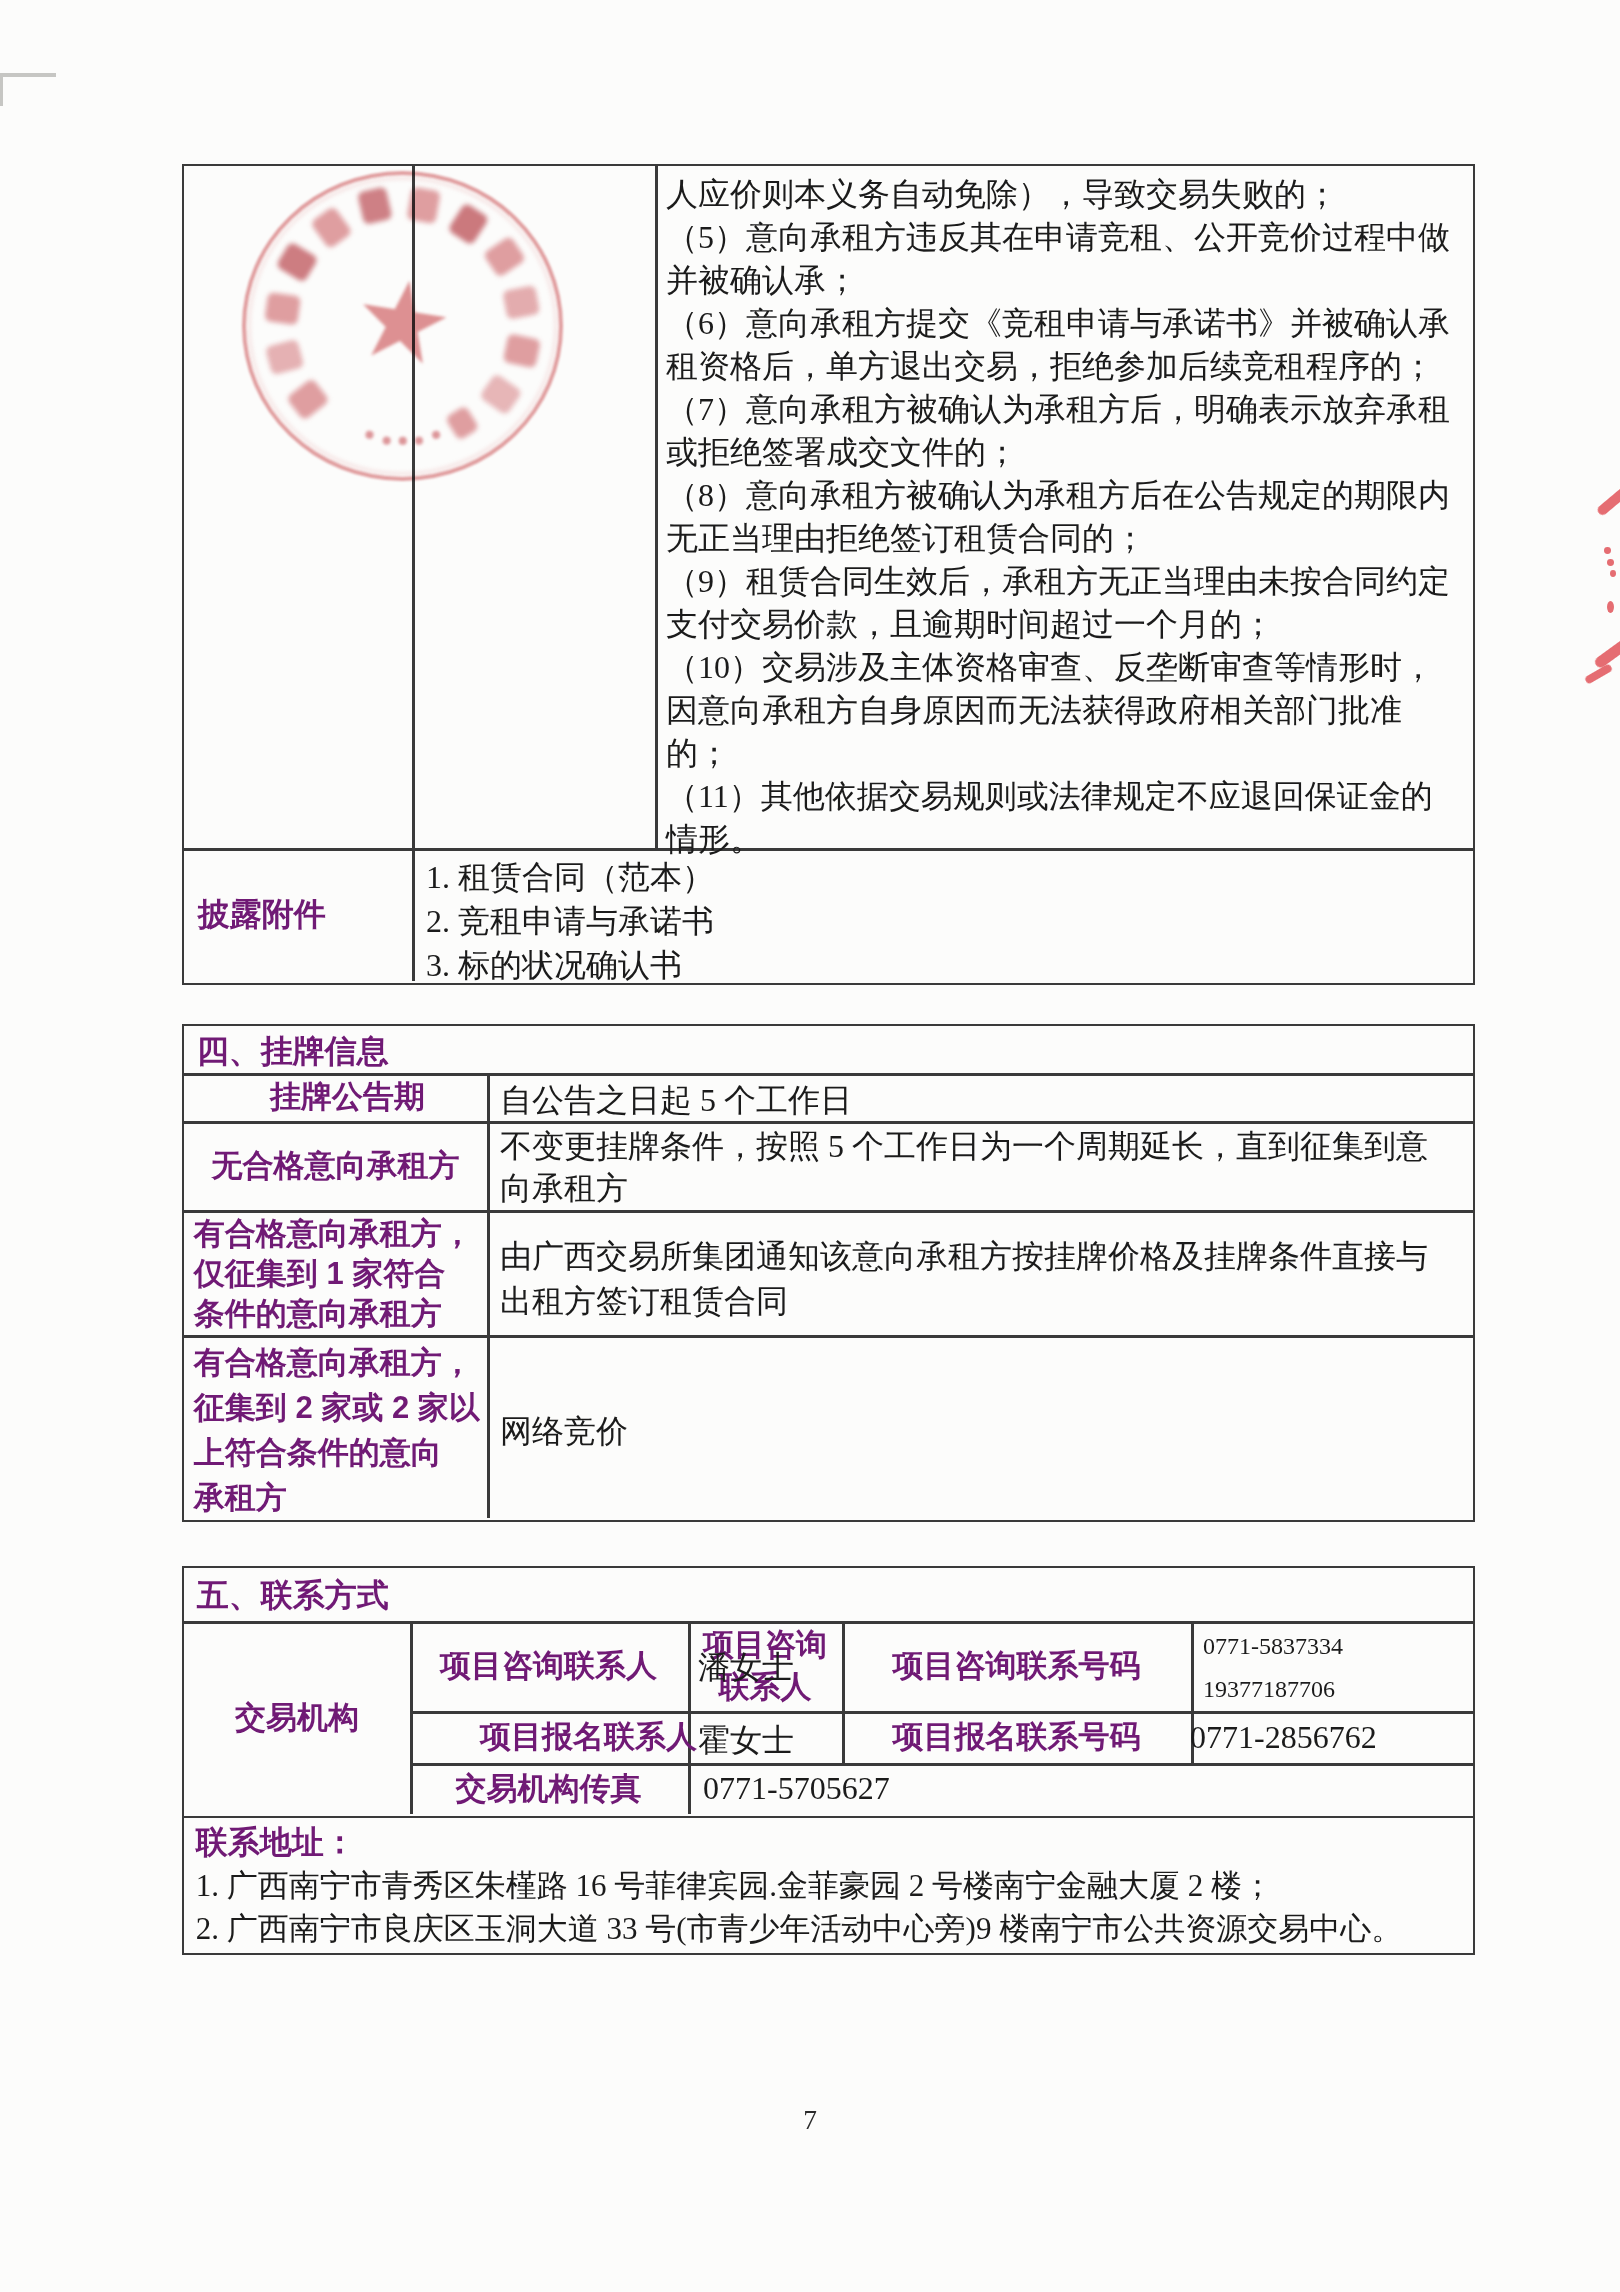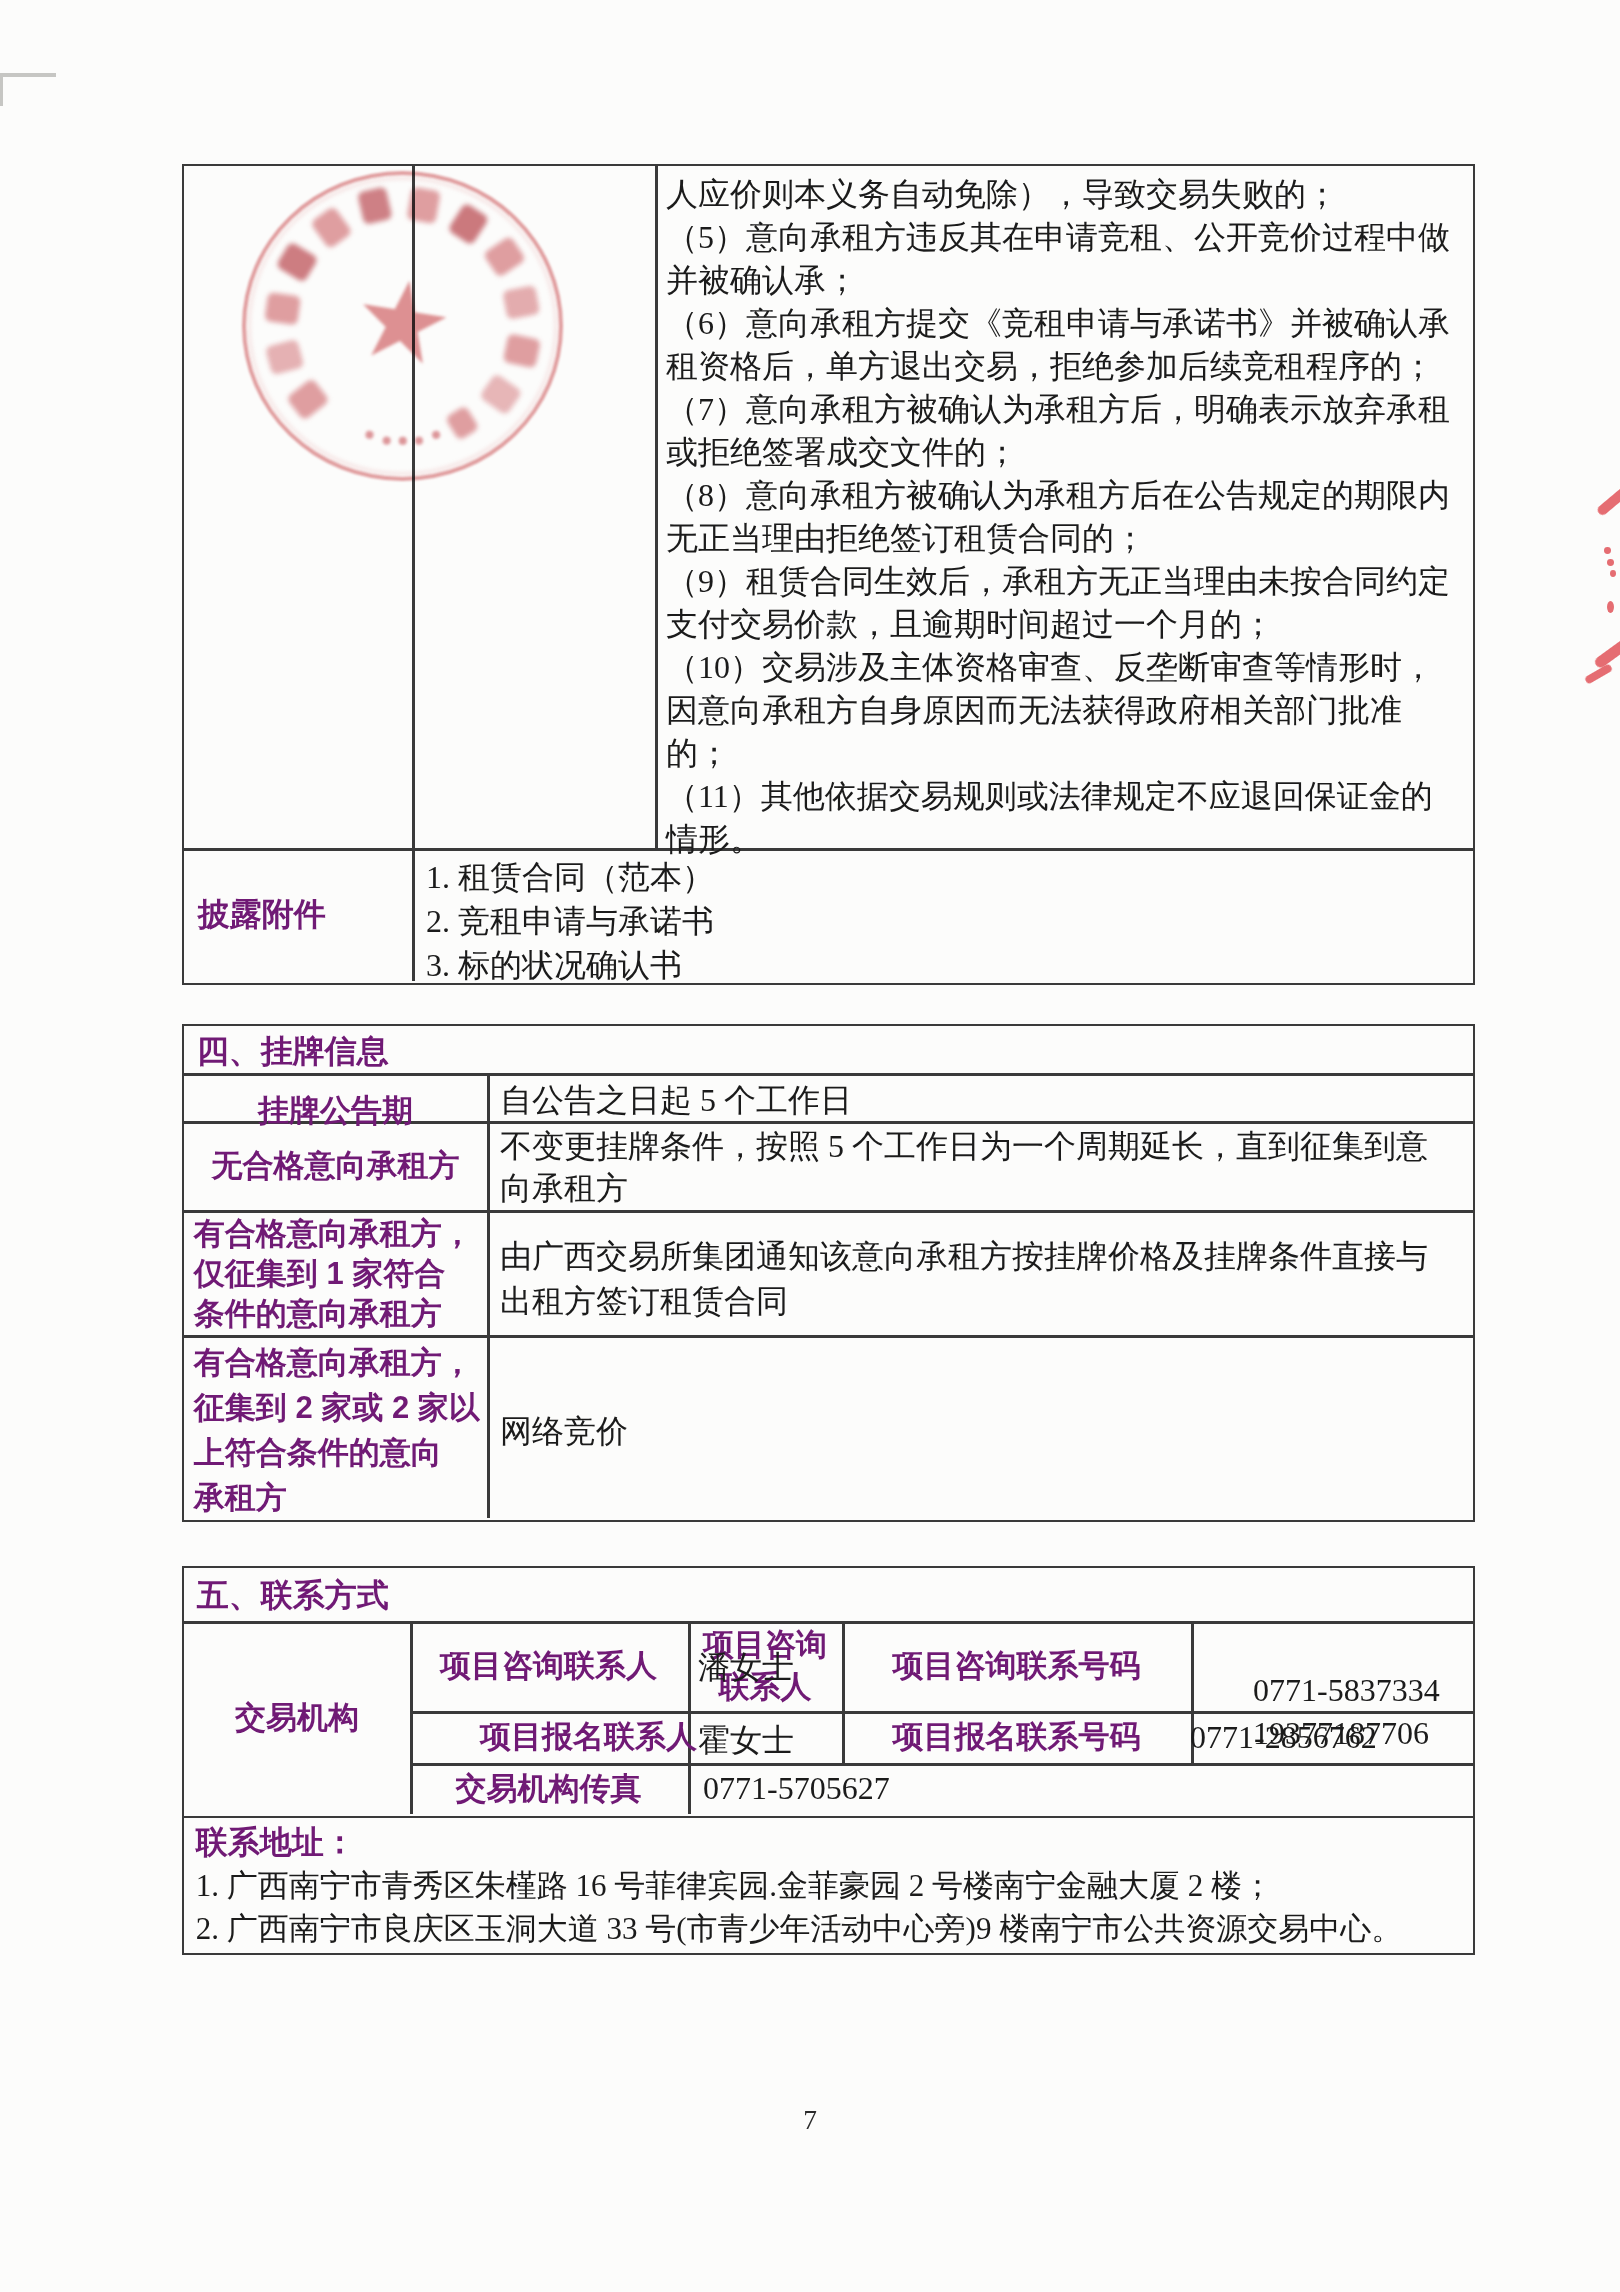--- a/index.html
+++ b/index.html
@@ -100,21 +100,21 @@
 
   <div class="box" style="left:182px;top:1024px;width:1293px;height:498px;">
     <div class="hline" style="top:47px;"></div>
     <div class="hline" style="top:95px;"></div>
     <div class="hline" style="top:184px;"></div>
     <div class="hline" style="top:309px;"></div>
     <div class="vline" style="left:303px;top:47px;height:445px;"></div>
 
     <div class="abs lbl" style="left:12.7px;top:5.9px;font-size:32px;line-height:39px;">四、挂牌信息</div>
 
-    <div class="abs lbl flex-c" style="left:0;top:47px;width:303px;height:48px;font-size:31px;margin-top:14px;">挂牌公告期</div>
+    <div class="abs lbl flex-c" style="left:12px;top:47px;width:303px;height:48px;font-size:31px;">挂牌公告期</div>
     <div class="abs serif body-line" style="left:316px;top:53px;">自公告之日起 5 个工作日</div>
 
     <div class="abs lbl flex-c" style="left:0;top:95px;width:303px;height:89px;font-size:31px;">无合格意向承租方</div>
     <div class="abs serif" style="left:316px;top:99px;font-size:32px;line-height:42px;white-space:nowrap;">
       <div>不变更挂牌条件，按照 5 个工作日为一个周期延长，直到征集到意</div>
       <div>向承租方</div>
     </div>
 
     <div class="abs lbl" style="left:9.8px;top:188px;width:293px;font-size:31px;line-height:40px;white-space:nowrap;">
       <div>有合格意向承租方，</div>
@@ -146,21 +146,21 @@
 
     <div class="abs lbl" style="left:12.7px;top:7.8px;font-size:32px;line-height:39px;">五、联系方式</div>
 
     <div class="abs lbl flex-c" style="left:0;top:53px;width:226px;height:193px;font-size:31px;">交易机构</div>
 
     <div class="abs lbl flex-c" style="left:504px;top:53px;width:154px;height:90px;font-size:31px;">项目咨询联系人</div>
 
     <div class="abs lbl flex-c" style="left:226px;top:53px;width:277px;height:90px;font-size:31px;">项目咨询联系人</div>
     <div class="abs serif" style="left:514px;top:78px;font-size:32px;">潘女士</div>
     <div class="abs lbl flex-c" style="left:658px;top:53px;width:349px;height:90px;font-size:31px;">项目咨询联系号码</div>
-    <div class="abs serif" style="left:1069px;top:57px;font-size:32px;line-height:43px;white-space:nowrap;margin-top:44px;">
+    <div class="abs serif" style="left:1019px;top:57px;font-size:24px;line-height:43px;white-space:nowrap;">
       <div>0771-5837334</div>
       <div>19377187706</div>
     </div>
 
     <div class="abs lbl flex-c" style="left:226px;top:143px;width:277px;height:52px;font-size:31px;margin-left:40px;">项目报名联系人</div>
     <div class="abs serif" style="left:514px;top:151px;font-size:32px;">霍女士</div>
     <div class="abs lbl flex-c" style="left:658px;top:143px;width:349px;height:52px;font-size:31px;">项目报名联系号码</div>
     <div class="abs serif" style="left:1006px;top:151px;font-size:32px;">0771-2856762</div>
 
     <div class="abs lbl flex-c" style="left:226px;top:195px;width:277px;height:51px;font-size:31px;">交易机构传真</div>

